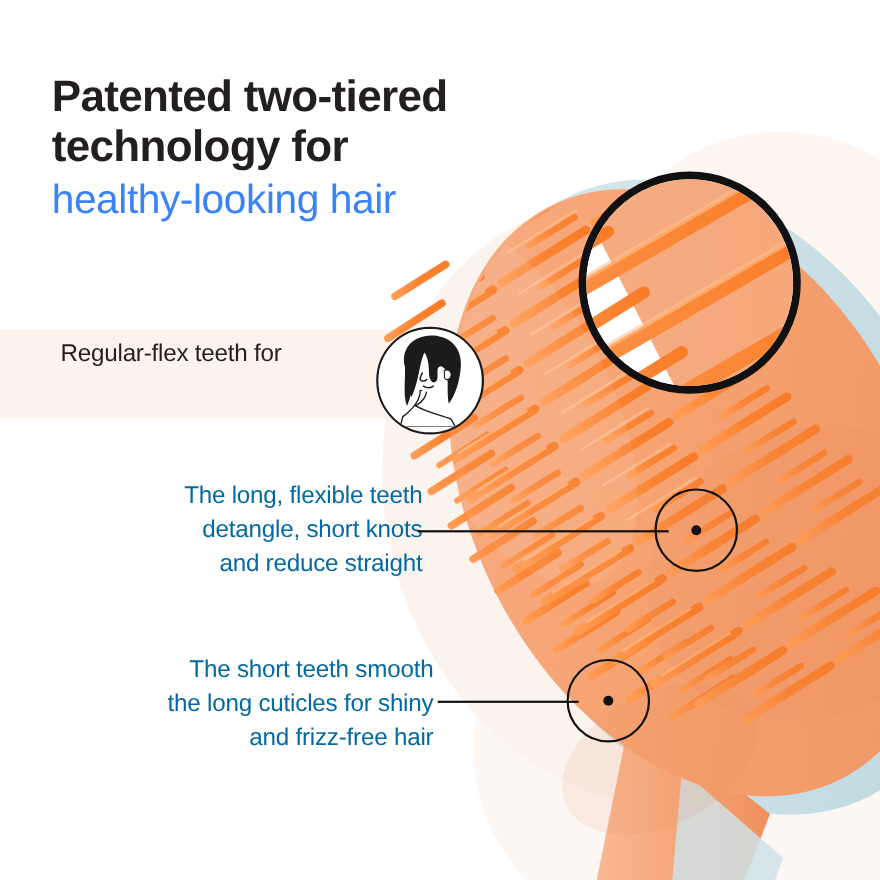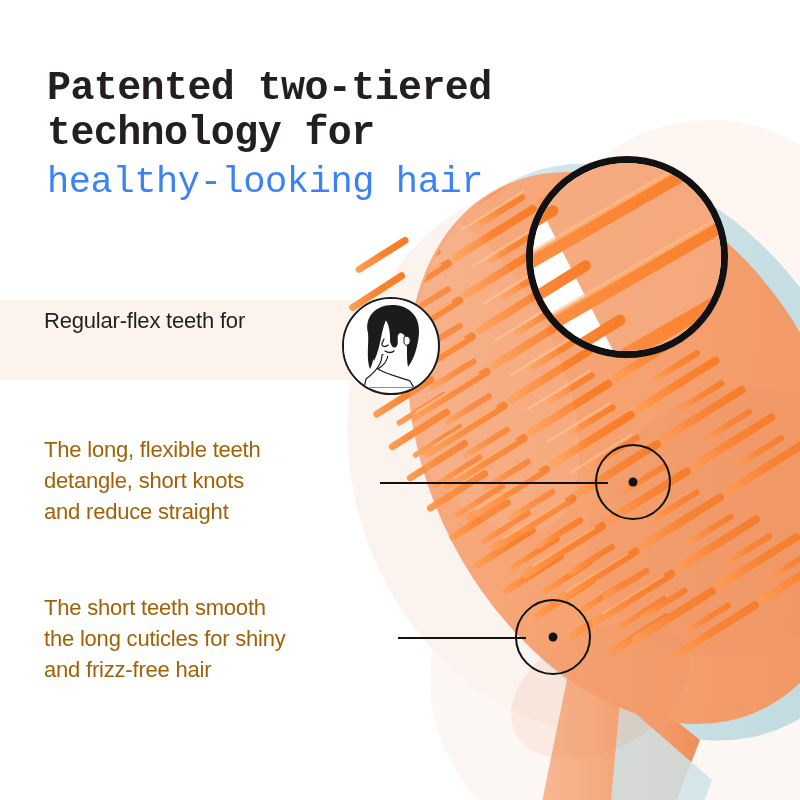--- a/index.html
+++ b/index.html
@@ -48,21 +48,20 @@
     background: #fdf6f1;
   }
 
   
   .heading {
     position: absolute;
     left: 47px;
     top: 66px;
     width: 520px;
     z-index: 20;
-    font-family: Liberation Mono, monospace;
   }
   .heading .line-bold {
     font-size: 40px;
     font-weight: 700;
     letter-spacing: -0.6px;
     line-height: 45px;
     color: #231f20;
   }
   .heading .line-light {
     font-size: 37px;
@@ -77,21 +76,21 @@
     position: absolute;
     left: 0;
     top: 300px;
     width: 420px;
     height: 80px;
     background: #fcf3ed;
     z-index: 5;
   }
   .flex-row {
     position: absolute;
-    left: 44px;
+    left: 55px;
     top: 306px;
     width: 400px;
     display: flex;
     align-items: flex-end;
     z-index: 20;
   }
   .flex-row .txt {
     font-size: 22px;
     font-weight: 400;
     line-height: 30px;
@@ -113,22 +112,23 @@
   }
   .avatar svg { display: block; }
 
   
   .callout {
     position: absolute;
     z-index: 20;
     font-size: 22px;
     font-weight: 400;
     line-height: 31px;
-    color: #a16207;
+    color: #0369a1;
     letter-spacing: -0.2px;
+    text-align: right;
   }
   .callout-1 { left: 44px; top: 434px; width: 340px; }
   .callout-2 { left: 44px; top: 592px; width: 350px; }
 
   .leader {
     position: absolute;
     height: 0;
     border-top: 2.5px solid #111111;
     z-index: 21;
   }

